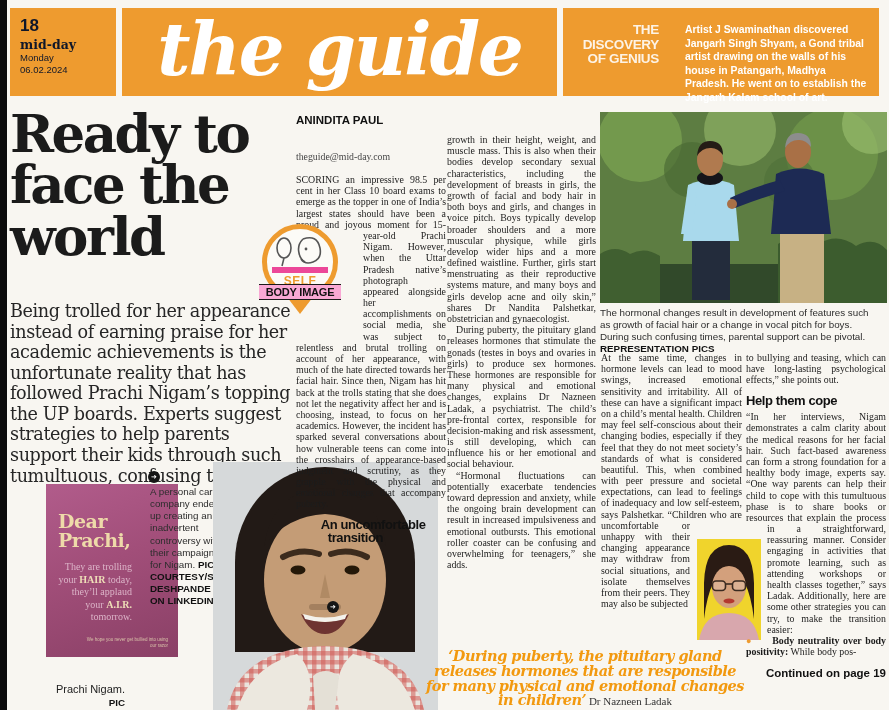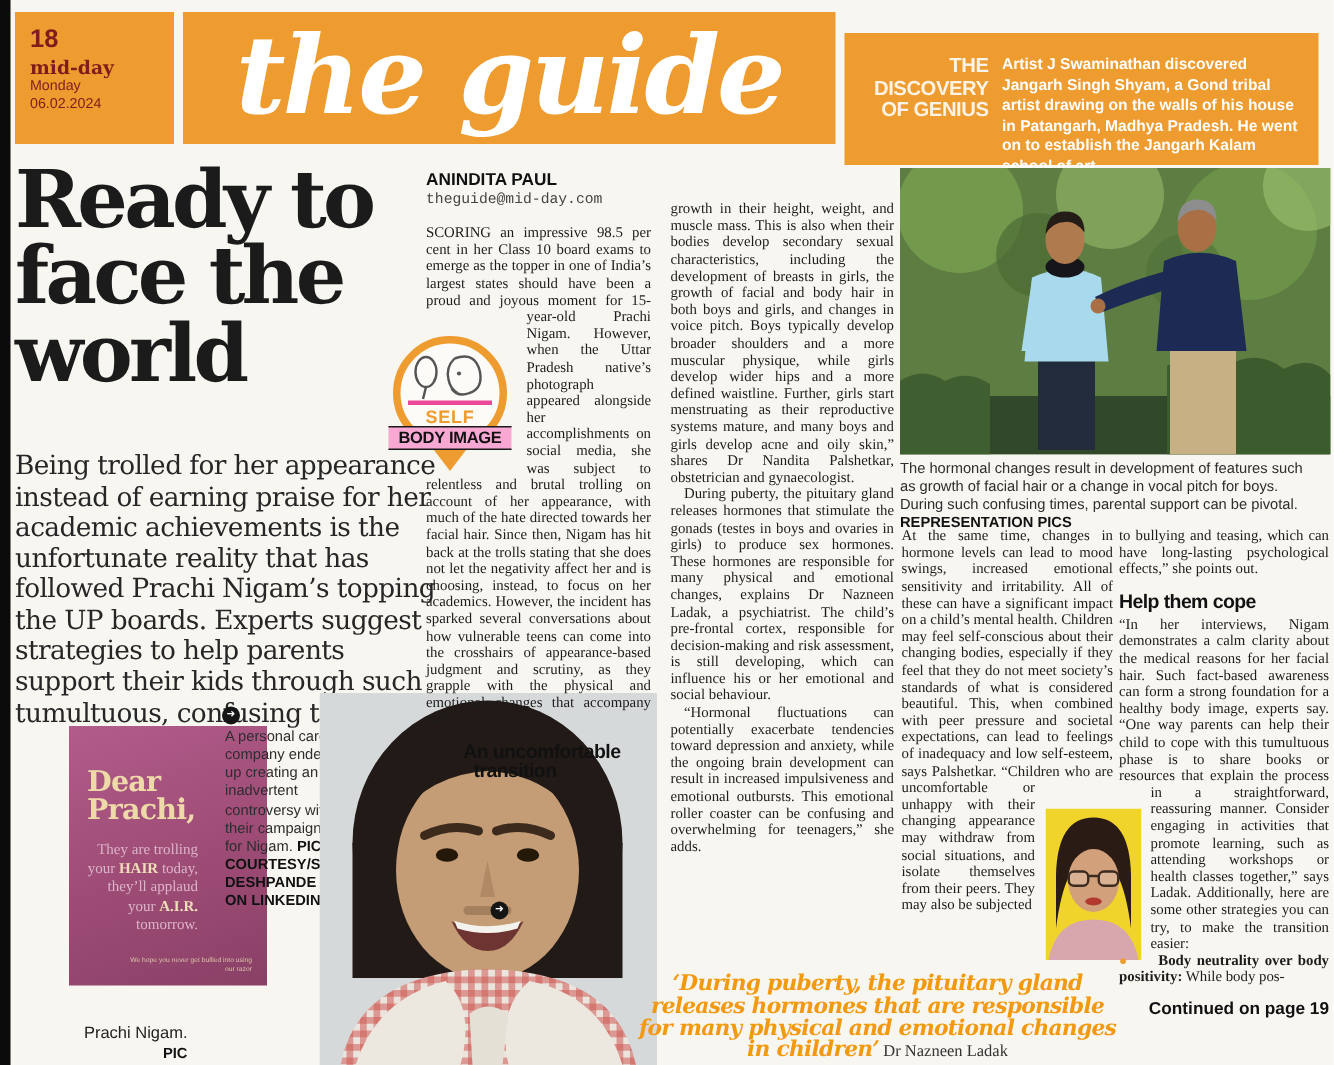--- a/index.html
+++ b/index.html
@@ -4,27 +4,27 @@
 <style>
   * { box-sizing: border-box; margin: 0; padding: 0; }
   html,body { width:889px; height:710px; }
   body { font-family:"Liberation Sans", sans-serif; }
   #page { position:relative; width:889px; height:710px; background:#f8f6f1; overflow:hidden; }
   .abs { position:absolute; }
 
   .edge-strip { left:0; top:0; width:7px; height:710px; background:#0b0b0b; }
 
   
-  .date-box { left:10px; top:8px; width:106px; height:88px; background:var(--orange); color:#7f1d1d; padding:9px 10px; }
+  .date-box { left:10px; top:8px; width:106px; height:88px; background:var(--orange); color:#0f172a; padding:9px 10px; }
   .date-box .pgnum { font-size:17px; font-weight:bold; line-height:1.05; }
   .date-box .brand { font-family:"DejaVu Serif", serif; font-size:12.5px; font-weight:bold; margin-top:2px; }
   .date-box .day, .date-box .date { font-size:9.5px; line-height:1.3; }
   .masthead { left:122px; top:8px; width:435px; height:88px; background:var(--orange); text-align:center; }
   .masthead .mh-text { font-family:"DejaVu Serif", serif; font-style:italic; font-weight:bold; font-size:72px; color:#fff; line-height:84px; letter-spacing:-2px; }
-  .discovery { left:563px; top:8px; width:316px; height:88px; background:var(--orange); display:flex; gap:9px; padding:15px 12px 24px 10px; color:#fff;margin-top:14px; }
+  .discovery { left:563px; top:8px; width:316px; height:88px; background:var(--orange); display:flex; gap:26px; padding:15px 12px 24px 10px; color:#fff; }
   .discovery .d-title { width:86px; text-align:right; font-weight:bold; font-size:13.5px; line-height:1.08; color:rgba(255,255,255,.88); letter-spacing:-0.3px; }
   .discovery .d-text { flex:1; font-size:10.4px; line-height:1.3; font-weight:bold; color:#fff; }
 
   
   .headline { left:10px; top:108px; width:290px; font-family:"DejaVu Serif", serif; font-weight:bold; font-size:53px; line-height:0.97; letter-spacing:-2.5px; color:var(--headline); }
   .standfirst { left:10px; top:301px; width:282px; font-family:"DejaVu Serif", serif; font-size:17.6px; line-height:1.17; color:#262626; letter-spacing:-0.4px; }
 
   
   .poster { left:10px; top:484px; width:132px; height:173px; background:linear-gradient(160deg,#b15c8b 0%, var(--poster_bg) 45%, #8a4066 100%); padding:14px 10px 6px 12px; overflow:hidden;margin-left:36px; }
   .poster .p-title { font-family:"DejaVu Serif", serif; font-weight:bold; font-size:19px; line-height:0.98; color:var(--poster_title); margin-top:14px; letter-spacing:-0.5px; }
@@ -46,22 +46,22 @@
   .main-photo { left:600px; top:112px; width:287px; height:191px; }
   .main-caption { left:600px; top:307px; width:276px; }
   .doctor-photo { left:697px; top:539px; width:64px; height:101px; z-index:1; }
 
   
   .col { font-family:"Liberation Serif", serif; font-size:9.9px; line-height:1.13; text-align:justify; color:#1c1c1c; z-index:2; }
   .col p { margin:0; }
   .col p + p { text-indent:9px; }
   .subhead { font-family:"Liberation Sans", sans-serif; font-weight:bold; font-size:13px; line-height:1.05; letter-spacing:-0.4px; color:#111; margin:8px 0 4px; text-align:left; text-indent:0; }
   .byline-name { font-weight:bold; font-size:11.5px; font-family:"Liberation Sans", sans-serif; color:#111; }
-  .byline-mail { font-size:9.8px; font-family:Liberation Mono, monospace; color:#444; margin-bottom:12px; }
-  .col1 { left:284px; top:114px; width:150px; }
+  .byline-mail { font-size:9.8px; font-family:Liberation Serif, serif; color:#444; margin-bottom:12px;margin-top:24px; }
+  .col1 { left:296px; top:114px; width:150px; }
   .col2 { left:447px; top:114px; width:149px;margin-top:20px; }
   .col3 { left:601px; top:352px; width:141px; }
   .col4 { left:746px; top:352px; width:140px; }
 
   .badge-spacer { float:left; width:62px; height:108px; margin:2px 5px 0 0; }
   .photo-spacer { float:left; width:98px; height:158px; shape-outside:polygon(0 0, 14% 0, 42% 34%, 70% 64%, 100% 100%, 0 100%); }
   .doc-spacer-r { float:right; width:48px; height:102px; margin-left:4px; }
   .doc-spacer-l { float:left; width:17px; height:102px; margin-right:4px; }
 
   .bullet-p { margin-top:8px; text-indent:0 !important; }
@@ -69,21 +69,21 @@
   .bullet-p b { font-weight:bold;margin-left:16px; }
   .continued { font-family:"Liberation Sans", sans-serif; font-weight:bold; font-size:11.5px; color:#111; margin-top:10px; text-align:right; text-indent:0 !important; }
 
   
   .pullquote { left:424px; top:649px; width:322px; text-align:center; z-index:3; font-family:"DejaVu Serif", serif; font-style:italic; font-weight:bold; font-size:14.5px; line-height:1.02; color:var(--quote_orange); letter-spacing:-0.5px; }
   .pullquote .attr { font-family:"Liberation Serif", serif; font-style:normal; font-weight:normal; font-size:11px; color:#333; letter-spacing:0; }
 
   
   .badge { left:251px; top:224px; width:98px; z-index:3; text-align:center; }
   .badge-circle { width:76px; height:76px; margin:0 auto; border:5px solid var(--orange); border-radius:50%; background:#fcfbf7; display:flex; flex-direction:column; align-items:center; justify-content:flex-start; padding-top:6px; }
-  .badge-self { font-weight:bold; font-size:12px; color:var(--orange); letter-spacing:0.5px; border-top:3px solid #ec4899; width:56px; text-align:center; padding-top:1px; }
+  .badge-self { font-weight:bold; font-size:12px; color:var(--orange); letter-spacing:0.5px; border-top:6px solid #ec4899; width:56px; text-align:center; padding-top:1px; }
   .badge-point { width:0; height:0; margin:-3px auto 0; border-left:13px solid transparent; border-right:13px solid transparent; border-top:17px solid var(--orange); }
   .badge-label { position:relative; margin:-16px auto 0; width:82px; background:#f9a8d4; border-top:1.5px solid #1a1a1a; border-bottom:1.5px solid #1a1a1a; font-weight:bold; font-size:11px; letter-spacing:-0.2px; padding:1px 0; color:#111; }
 </style>
 </head>
 <body>
 
 <div id="page">
   <div class="abs edge-strip"></div>
 
   <div class="abs date-box">

